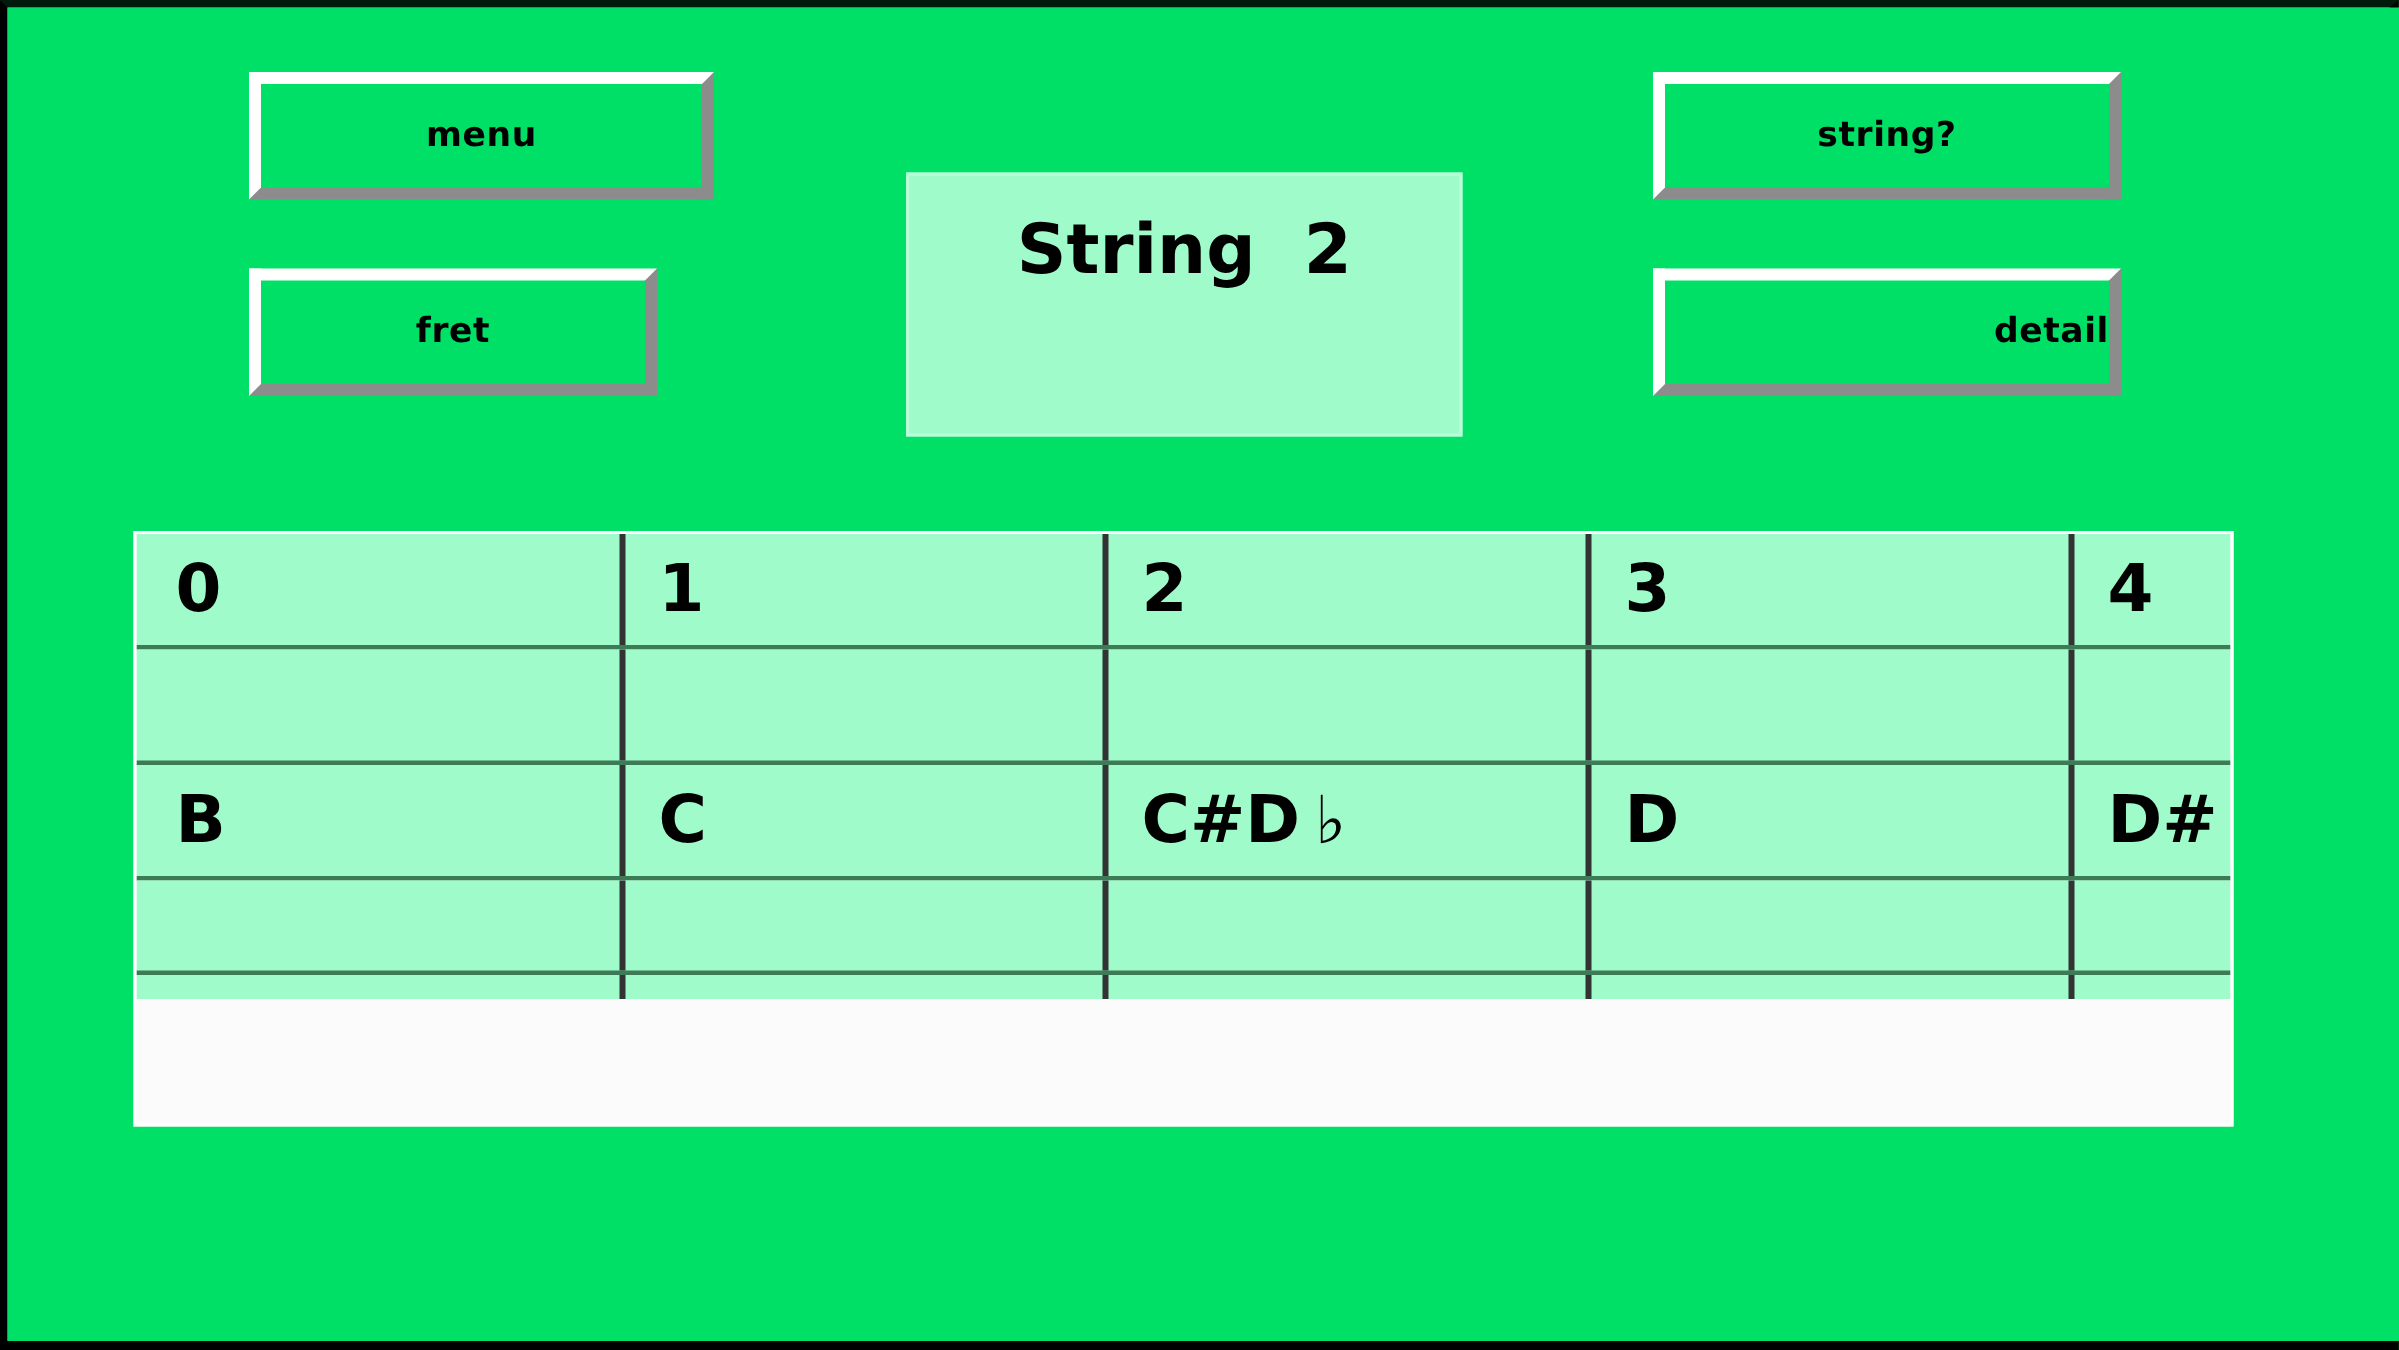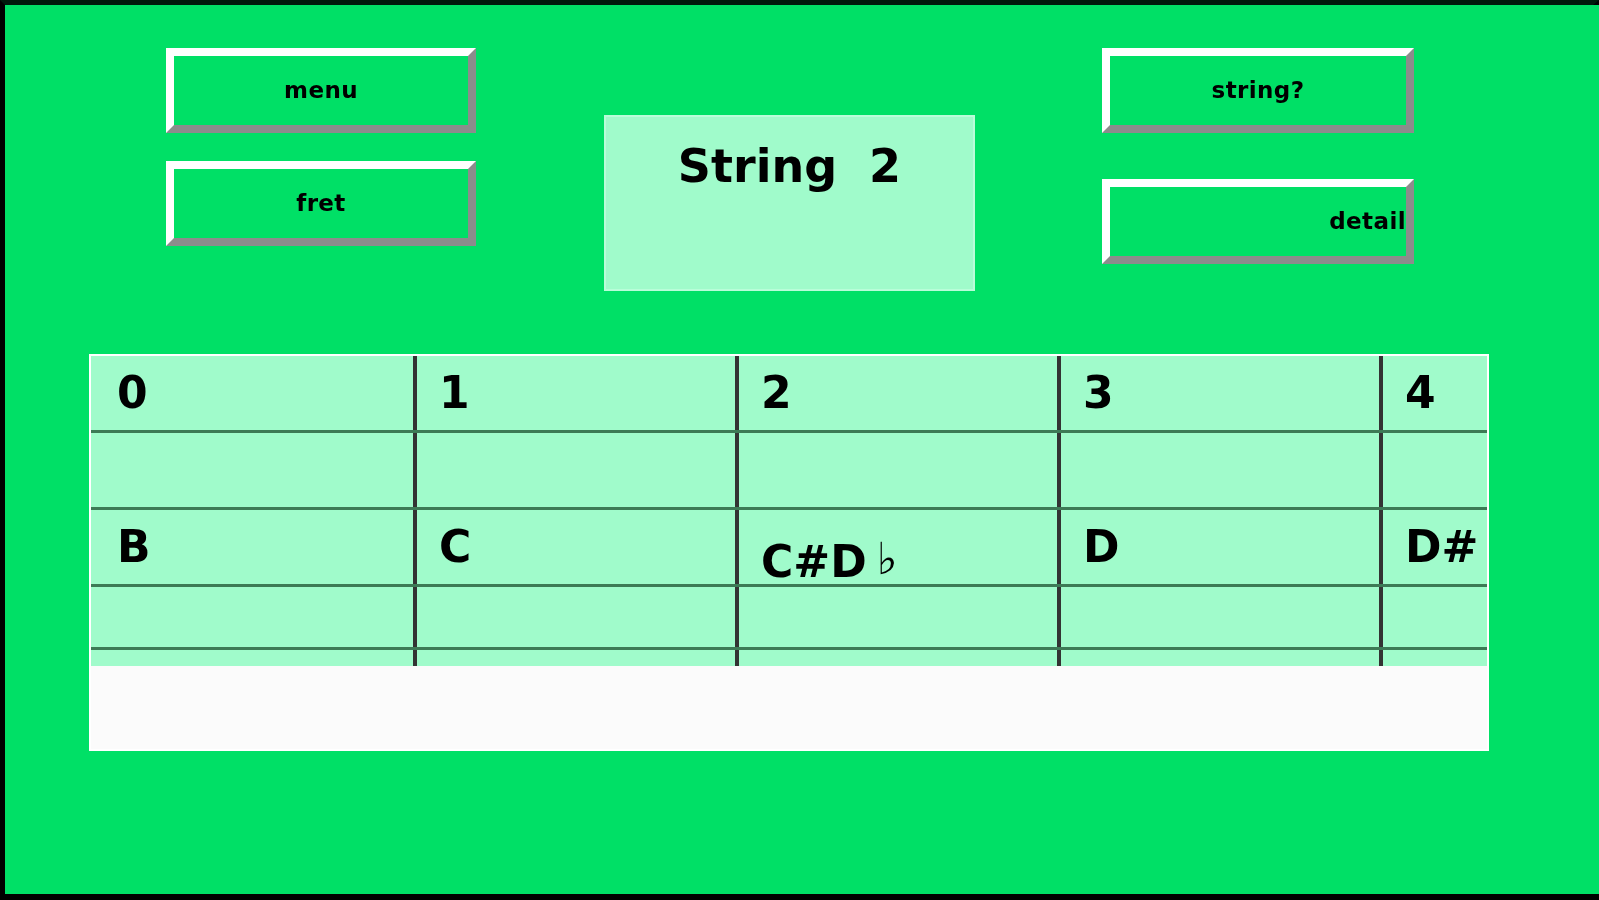--- a/index.html
+++ b/index.html
@@ -59,21 +59,21 @@
     letter-spacing: 0.4px;
   }
   .btn-label {
     font-size: 23px;
     font-weight: bold;
     line-height: 1;
     color: #000000;
   }
 
   #btn-menu   { left: 161px; top: 43px;  width: 310px; height: 85px; }
-  #btn-fret   { left: 161px; top: 156px; width: 310px; height: 85px; align-items: center; }
+  #btn-fret   { left: 161px; top: 174px; width: 272px; height: 85px; align-items: center; }
   #btn-string { left: 1097px; top: 43px;  width: 312px; height: 85px; text-align: right; }
   #btn-detail { left: 1097px; top: 174px; width: 312px; height: 85px; justify-content: flex-end; }
 
   
   #title-panel {
     position: absolute;
     left: 599px;
     top: 66px;
     width: 371px;
     height: 176px;
@@ -238,21 +238,21 @@
             </div>
           </div>
         <div class="grid-row" id="row-notes">
             <div class="cell first" style="left: 0px; width: 322px;">
               <span class="cell-text">B</span>
             </div>
             <div class="cell" style="left: 322px; width: 322px;">
               <span class="vline"></span>
               <span class="cell-text">C</span>
             </div>
-            <div class="cell" style="left: 644px; width: 340px; align-items: flex-end;">
+            <div class="cell" style="left: 644px; width: 340px;">
               <span class="vline"></span>
               <span class="cell-text">C#D</span>
               <span class="flat-sym">♭</span>
             </div>
             <div class="cell" style="left: 966px; width: 322px;">
               <span class="vline"></span>
               <span class="cell-text">D</span>
             </div>
             <div class="cell" style="left: 1288px; width: 322px;">
               <span class="vline"></span>

